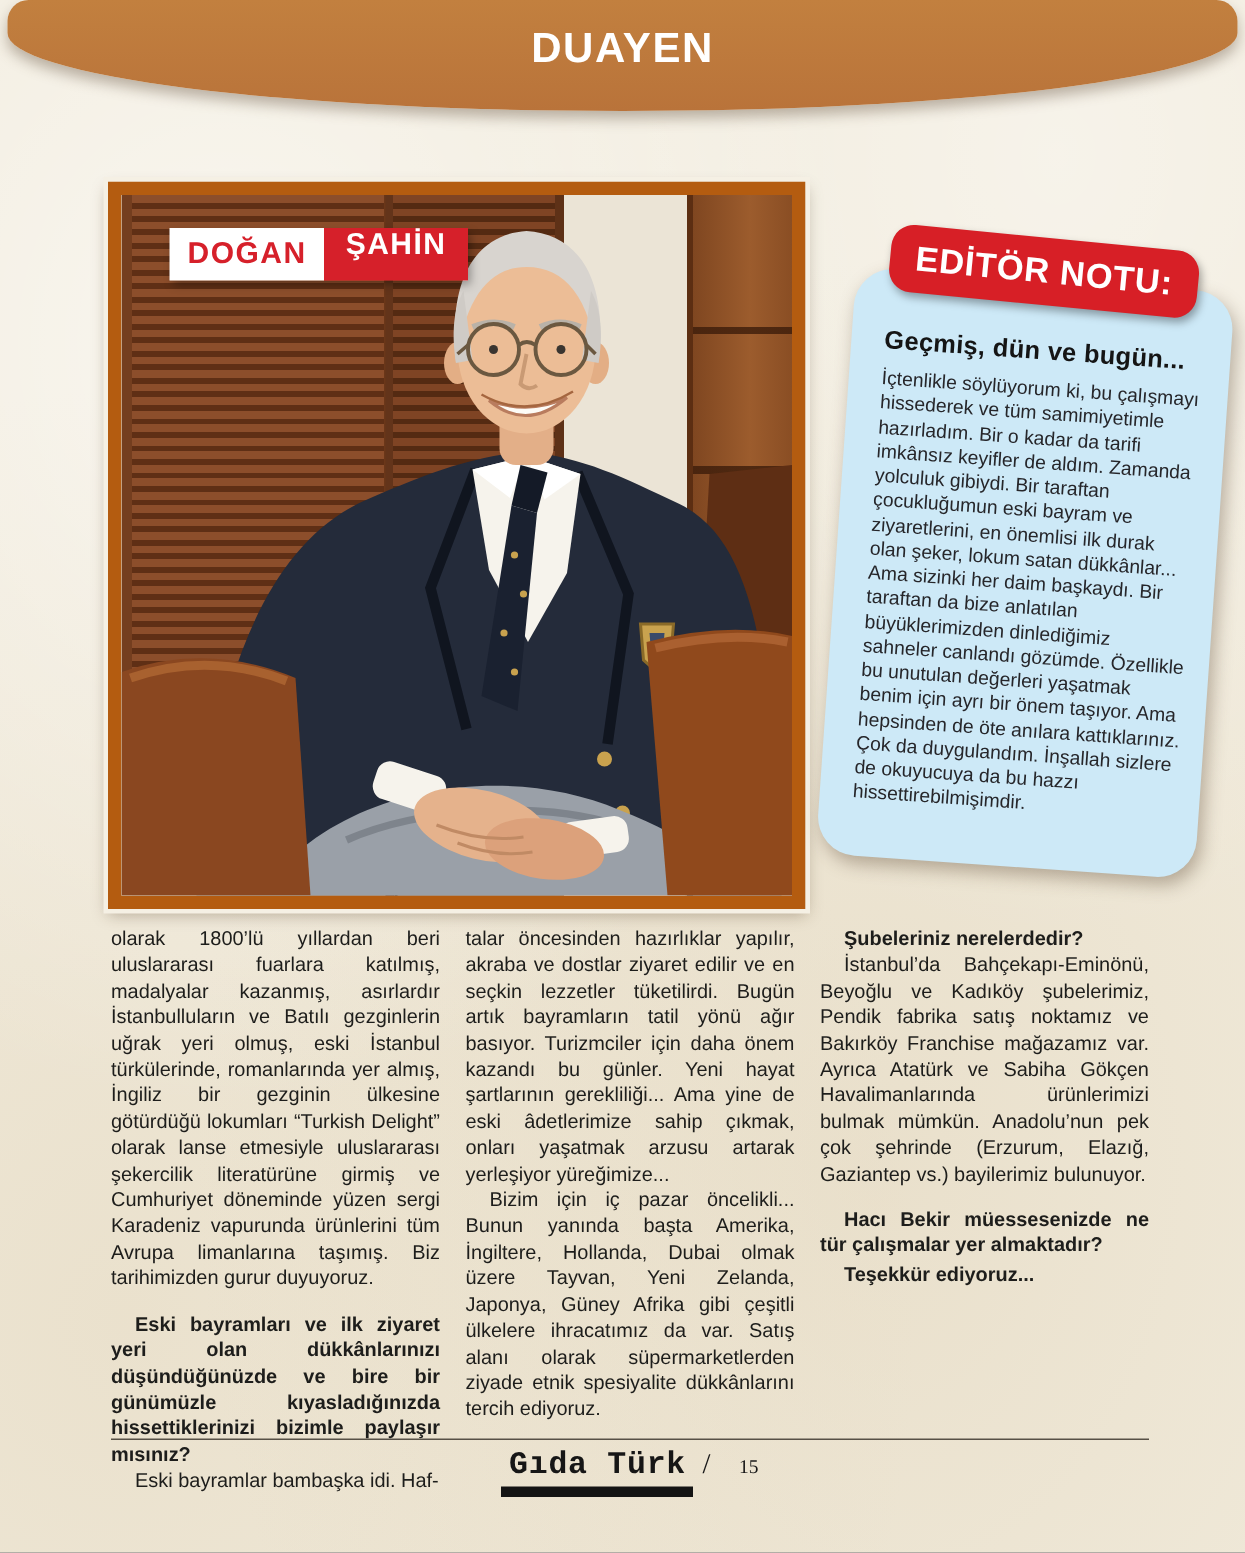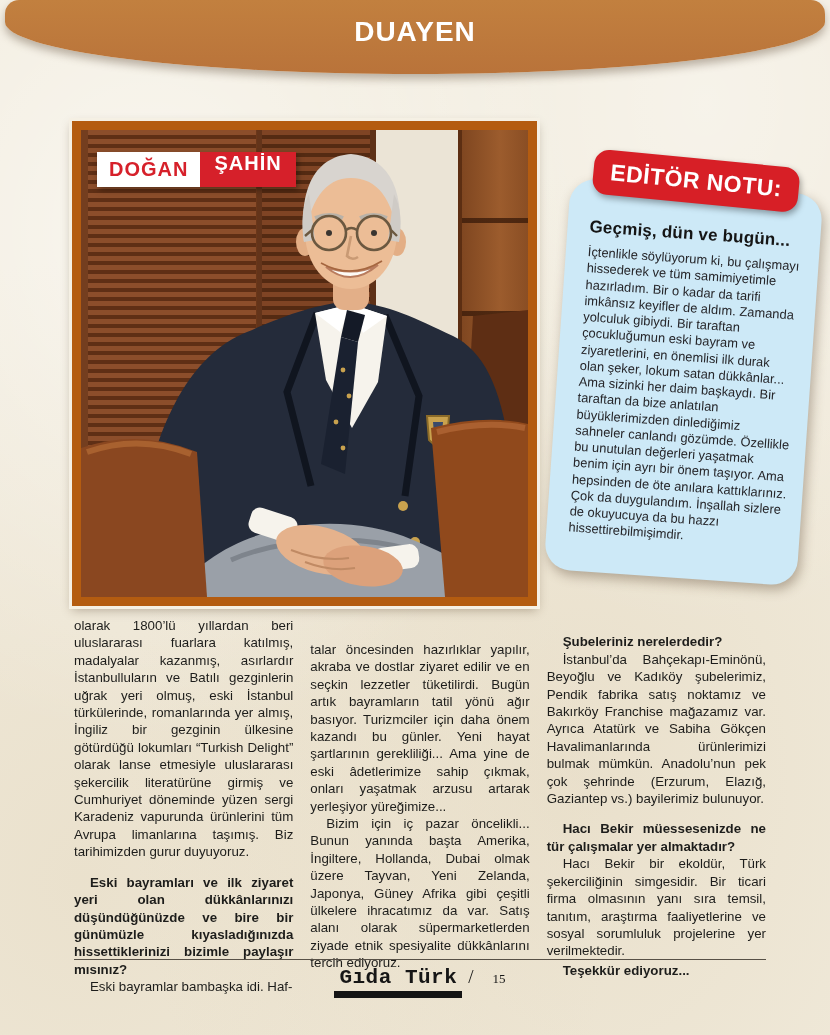--- a/index.html
+++ b/index.html
@@ -45,21 +45,21 @@
     position:absolute;right:0;top:0;width:70px;height:100%;
     background:
       repeating-linear-gradient(180deg, rgba(0,0,0,0) 0 88px, rgba(60,28,10,.8) 88px 93px),
       linear-gradient(90deg,#7c441f,#9c5c2d 60%,#8a4e24);
     box-shadow:inset 4px 0 0 #5c2e12;
   }
   .shelf-item{position:absolute;right:4px;top:298px;width:44px;height:50px;background:#7c2f50;box-shadow:inset 0 -8px 0 #5f2240;}
   .portrait-svg{position:absolute;inset:0;width:100%;height:100%;}
   
   .name-badge{
-    position:absolute;left:16px;top:22px;display:flex;font-weight:bold;font-size:20px;letter-spacing:1px;
+    position:absolute;left:32px;top:22px;display:flex;font-weight:bold;font-size:20px;letter-spacing:1px;
     box-shadow:2px 3px 6px rgba(0,0,0,.35);
   }
   .name-first{background:#fff;color:#d6202a;padding:6px 12px;}
   .name-last{background:#d6202a;color:#fff;padding:0 14px;}
   
   .note-card{
     position:absolute;left:557px;top:186px;width:253px;height:392px;
     background:#cde9f7;border-radius:26px;
     transform:rotate(4deg);
     box-shadow:3px 5px 12px rgba(90,70,50,.4);
@@ -67,21 +67,21 @@
   .note-badge{
     position:absolute;top:-28px;left:22px;transform:rotate(1.5deg);
     background:#d71f26;color:#fff;font-weight:bold;font-size:23px;letter-spacing:.5px;
     padding:9px 17px;border-radius:15px;white-space:nowrap;
     box-shadow:2px 3px 6px rgba(0,0,0,.35);
   }
   .note-body-wrap{padding:38px 16px 12px 22px;}
   .note-heading{font-size:17px;font-weight:bold;color:#151515;margin:0 0 7px 0;letter-spacing:.2px;}
   .note-text{font-size:12.9px;line-height:1.26;color:#26262a;margin:0;}
   
-  .article{position:absolute;left:74px;top:617px;width:692px;display:flex;gap:17px;align-items:center;}
+  .article{position:absolute;left:74px;top:617px;width:692px;display:flex;gap:17px;}
   .col{flex:1;min-width:0;}
   .col p{font-size:13.3px;line-height:1.31;color:#1d1d1b;text-align:justify;margin:0;}
   .p-q{color:#e0151c;font-weight:bold;text-indent:16px;margin-top:13px !important;}
   .p-a{text-indent:16px;}
   .p-close{color:#e0151c;font-weight:bold;text-indent:16px;margin-top:2px !important;}
   
   .footer-rule{position:absolute;left:74px;top:959px;width:692px;height:1px;background:#575046;}
   .footer{
     position:absolute;left:74px;top:966px;width:692px;text-align:center;
     font-family:"Liberation Serif",serif;color:#161616;
@@ -197,21 +197,20 @@
       <p class="p-a">Eski bayramlar bambaşka idi. Haf-</p>
     </div>
     <div class="col">
       <p class="p-lead">talar öncesinden hazırlıklar yapılır, akraba ve dostlar ziyaret edilir ve en seçkin lezzetler tüketilirdi. Bugün artık bayramların tatil yönü ağır basıyor. Turizmciler için daha önem kazandı bu günler. Yeni hayat şartlarının gerekliliği... Ama yine de eski âdetlerimize sahip çıkmak, onları yaşatmak arzusu artarak yerleşiyor yüreğimize...</p>
       <p class="p-a">Bizim için iç pazar öncelikli... Bunun yanında başta Amerika, İngiltere, Hollanda, Dubai olmak üzere Tayvan, Yeni Zelanda, Japonya, Güney Afrika gibi çeşitli ülkelere ihracatımız da var. Satış alanı olarak süpermarketlerden ziyade etnik spesiyalite dükkânlarını tercih ediyoruz.</p>
     </div>
     <div class="col">
       <p class="p-q" style="margin-top:0 !important;">Şubeleriniz nerelerdedir?</p>
       <p class="p-a">İstanbul’da Bahçekapı-Eminönü, Beyoğlu ve Kadıköy şubelerimiz, Pendik fabrika satış noktamız ve Bakırköy Franchise mağazamız var. Ayrıca Atatürk ve Sabiha Gökçen Havalimanlarında ürünlerimizi bulmak mümkün. Anadolu’nun pek çok şehrinde (Erzurum, Elazığ, Gaziantep vs.) bayilerimiz bulunuyor.</p>
       <p class="p-q">Hacı Bekir müessesenizde ne tür çalışmalar yer almaktadır?</p>
-      <p class="p-a">Hacı Bekir bir ekoldür, Türk şekerciliğinin simgesidir. Bir ticari firma olmasının yanı sıra temsil, tanıtım, araştırma faaliyetlerine ve sosyal sorumluluk projelerine yer verilmektedir.</p>
       <p class="p-close">Teşekkür ediyoruz...</p>
     </div>
   </div>
 
   <div class="footer-rule"></div>
   <div class="footer">
     <span class="footer-mag">Gıda Türk</span><span class="footer-sep">/</span><span class="footer-num">15</span>
   </div>
 
 </div>

